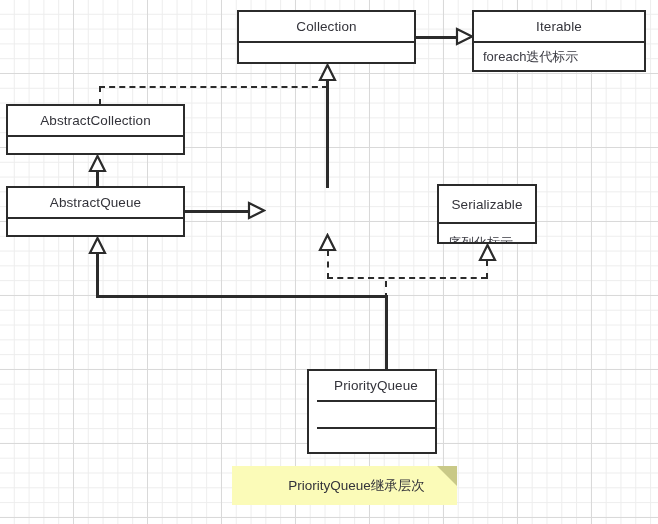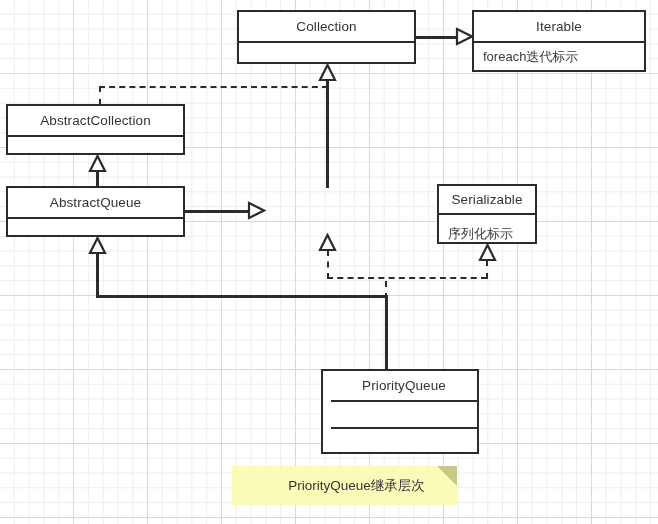--- a/index.html
+++ b/index.html
@@ -173,25 +173,25 @@
     <div class="uml-row empty" style="height:19.5px;"></div>
   </div>
 
   <div class="uml-box" id="box-abstract-queue" style="left:6px;top:186px;width:179px;height:51px;text-align:center;">
     <div class="uml-title" style="height:29px;">AbstractQueue</div>
     <div class="uml-row empty" style="height:19.5px;"></div>
   </div>
 
 
   <div class="uml-box" id="box-serializable" style="left:437px;top:184px;width:100px;height:60px;">
-    <div class="uml-title" style="height:27px;">Serializable</div>
+    <div class="uml-title" style="height:36px;">Serializable</div>
     <div class="uml-row" style="height:40px;">序列化标示</div>
   </div>
 
-  <div class="uml-box" id="box-priority-queue" style="left:321px;top:369px;width:158px;height:85px;padding-left:8px;">
+  <div class="uml-box" id="box-priority-queue" style="left:307px;top:369px;width:130px;height:85px;padding-left:8px;">
     <div class="uml-title" style="height:29px;">PriorityQueue</div>
     <div class="uml-row empty" style="height:26.5px;"></div>
     <div class="uml-row empty" style="height:26.5px;"></div>
   </div>
 
   <div class="note" style="left:232px;top:466px;width:225px;height:39px;padding-left:24px;">
     <span>PriorityQueue继承层次</span>
     <span class="note-fold"></span>
   </div>
 

